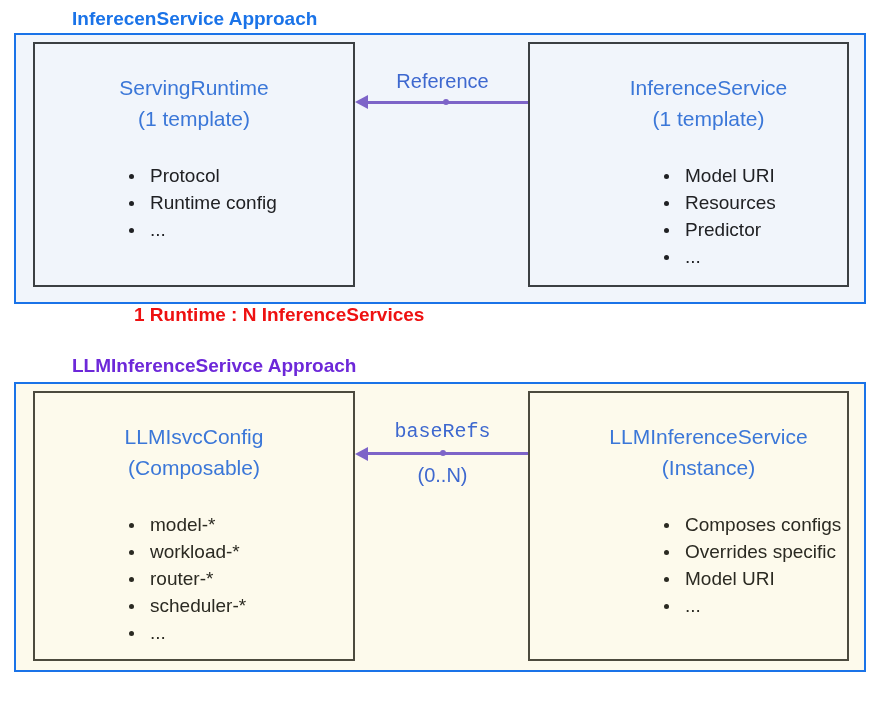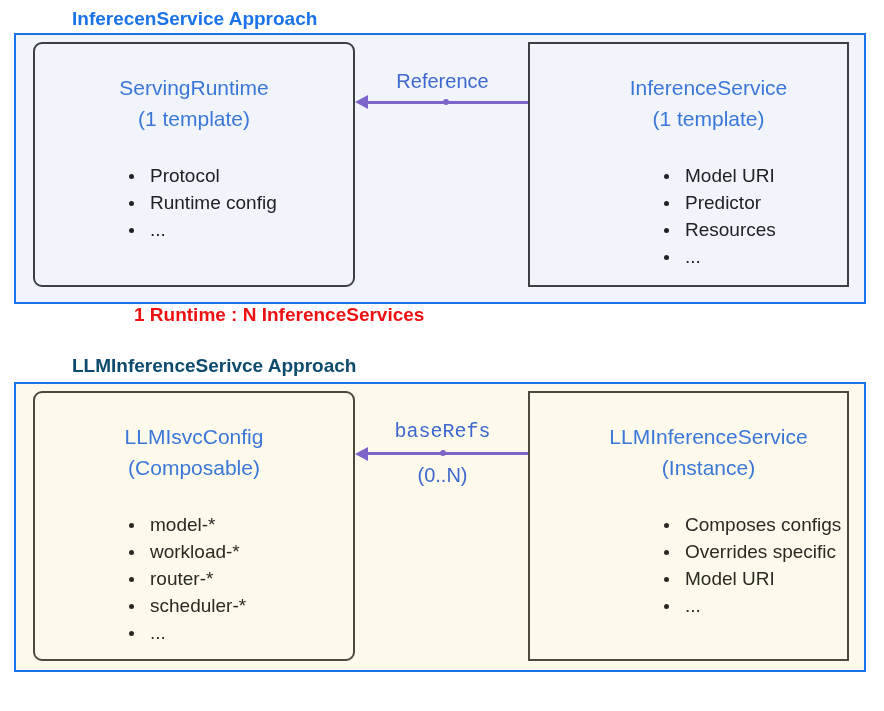--- a/index.html
+++ b/index.html
@@ -3,30 +3,30 @@
 <meta charset="utf-8">
 <style>
   * { box-sizing: border-box; margin: 0; padding: 0; }
   html, body { width: 884px; height: 711px; background: #ffffff; overflow: hidden; }
   body { font-family: "Liberation Sans", sans-serif; position: relative; }
 
   .canvas { position: absolute; left: 0; top: 0; width: 884px; height: 710px; }
 
   .section-title { position: absolute; font-size: 19px; font-weight: 700; white-space: nowrap; }
   .s1-title { left: 72px; top: 8px; color: #1a73e8; }
-  .s2-title { left: 72px; top: 355px; color: #0c4a6e; }
+  .s2-title { left: 72px; top: 355px; color: #6d28d9; }
 
   .outer { position: absolute; left: 14px; width: 852px; border: 2px solid #1a73e8; }
   .outer.s1 { top: 33px; height: 271px; background: #f1f5fb; }
   .outer.s2 { top: 382px; height: 290px; background: #fdfaec; }
 
   .inner { position: absolute; border: 2px solid #3c4043; }
   .outer.s1 .inner { background: #f1f5fb; border-color: #3c4043; height: 245px; }
   .outer.s2 .inner { background: #fdfaec; border-color: #4c4a3e; height: 270px; }
-  .inner.left  { left: 17px;  top: 7px; width: 322px; border-radius: 9px; }
+  .inner.left  { left: 17px;  top: 7px; width: 322px; }
   .inner.right { left: 512px; top: 7px; width: 321px; padding-left: 40px; }
 
   .box-heading { padding-top: 28px; text-align: center; color: #3b77d8; font-size: 21px; line-height: 31px; }
 
   ul.bullets { list-style: none; margin: 28px 0 0 0; padding-left: 92px; }
   ul.bullets li { position: relative; padding-left: 23px; font-size: 19px; line-height: 27px; color: #202124; white-space: nowrap; }
   .outer.s2 ul.bullets li { color: #2b2a22; }
   ul.bullets li::before { content: ""; position: absolute; left: 2px; top: 12px; width: 5px; height: 5px; border-radius: 50%; background: currentColor; }
 
   .arrow-line { position: absolute; left: 366px; width: 162px; height: 3px; background: #7d64c8; }
@@ -70,22 +70,22 @@
       </ul>
     </div>
 
     <div class="inner right">
       <div class="box-heading">
         <div>InferenceService</div>
         <div>(1 template)</div>
       </div>
       <ul class="bullets">
         <li>Model URI</li>
+        <li>Resources</li>
         <li>Predictor</li>
-        <li>Resources</li>
         <li>...</li>
       </ul>
     </div>
   </div>
 
   <div class="arrow-label a1-label">Reference</div>
   <div class="arrow-line a1-line"></div>
   <div class="arrow-head a1-head"></div>
   <div class="arrow-dot a1-dot"></div>
 

